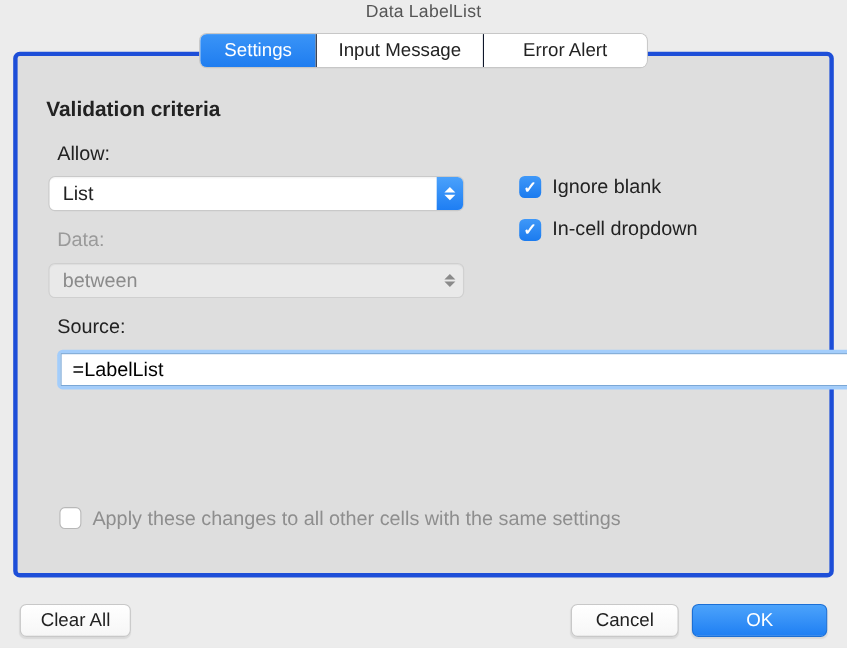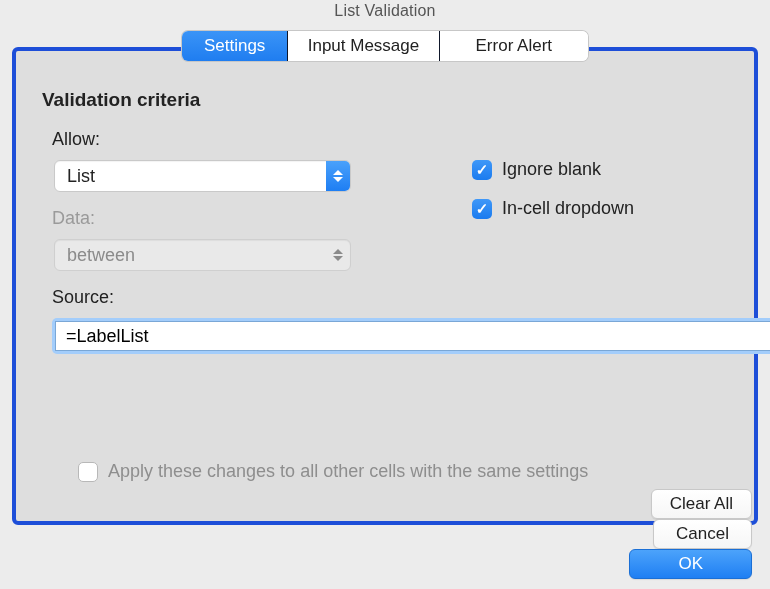--- a/index.html
+++ b/index.html
@@ -67,22 +67,22 @@
   }
   .row { display: flex; }
   .left-col { width: 360px; }
   .right-col { padding-left: 70px; padding-top: 0px; }
   .field-label { font-size: 18px; color: #222; margin: 0 0 10px 10px; }
   .field-label.disabled { color: #9a9a9a; }
 
   
   .select {
     display: flex; align-items: center;
-    width: 297px; height: 32px;
-    margin-left: 12px;
+    width: 378px; height: 32px;
+    margin-left: 2px;
     background: #fff;
     border: 1px solid #c9c9c9;
     border-radius: 6px;
     padding: 0 0 0 12px;
     font-size: 18px;
     box-shadow: 0 1px 1px rgba(0,0,0,0.05) inset;
     position: relative;
   }
   .select .value { flex: 1; }
   .select .stepper {
@@ -162,32 +162,32 @@
     display: inline-flex; align-items: flex-start; justify-content: flex-end;
     padding: 1px;
   }
   .range-btn .dot {
     width: 7px; height: 7px;
     background: #d53; border: 1px solid #8a2;
   }
 
   .apply-row {
     position: absolute;
-    left: 62px; top: 410px;
-    display: flex; align-items: flex-end;
+    left: 38px; top: 410px;
+    display: flex; align-items: flex-start;
     color: #8e8e8e;
     font-size: 18px;
   }
 
   
   .footer {
     position: absolute;
     left: 0; right: 0; bottom: 10px;
     padding: 0 18px;
-    display: flex; align-items: flex-end; flex-direction: column;
+    display: flex; align-items: flex-start;
   }
   .footer .spacer { flex: 1; }
   .btn {
     height: 30px;
     padding: 0 22px;
     border-radius: 6px;
     border: 1px solid #c8c8c8;
     background: linear-gradient(#ffffff,#f6f6f6);
     font-size: 17px;
     color: #222;
@@ -200,21 +200,21 @@
     background: linear-gradient(#4ca3fb,#1f7ff3);
     border: 1px solid #1a6fd6;
     color: #fff;
     padding: 0 48px;
   }
   .btn.clear { margin-left: 0; padding: 0 18px; }
 </style>
 </head>
 <body>
 
-<div class="titlebar">List Validation</div>
+<div class="titlebar">Data LabelList</div>
 
 <div class="tabs">
   <div class="tab active">Settings</div>
   <div class="tab">Input Message</div>
   <div class="tab">Error Alert</div>
 </div>
 
 <div class="panel">
   <div class="section-title">Validation criteria</div>
 

